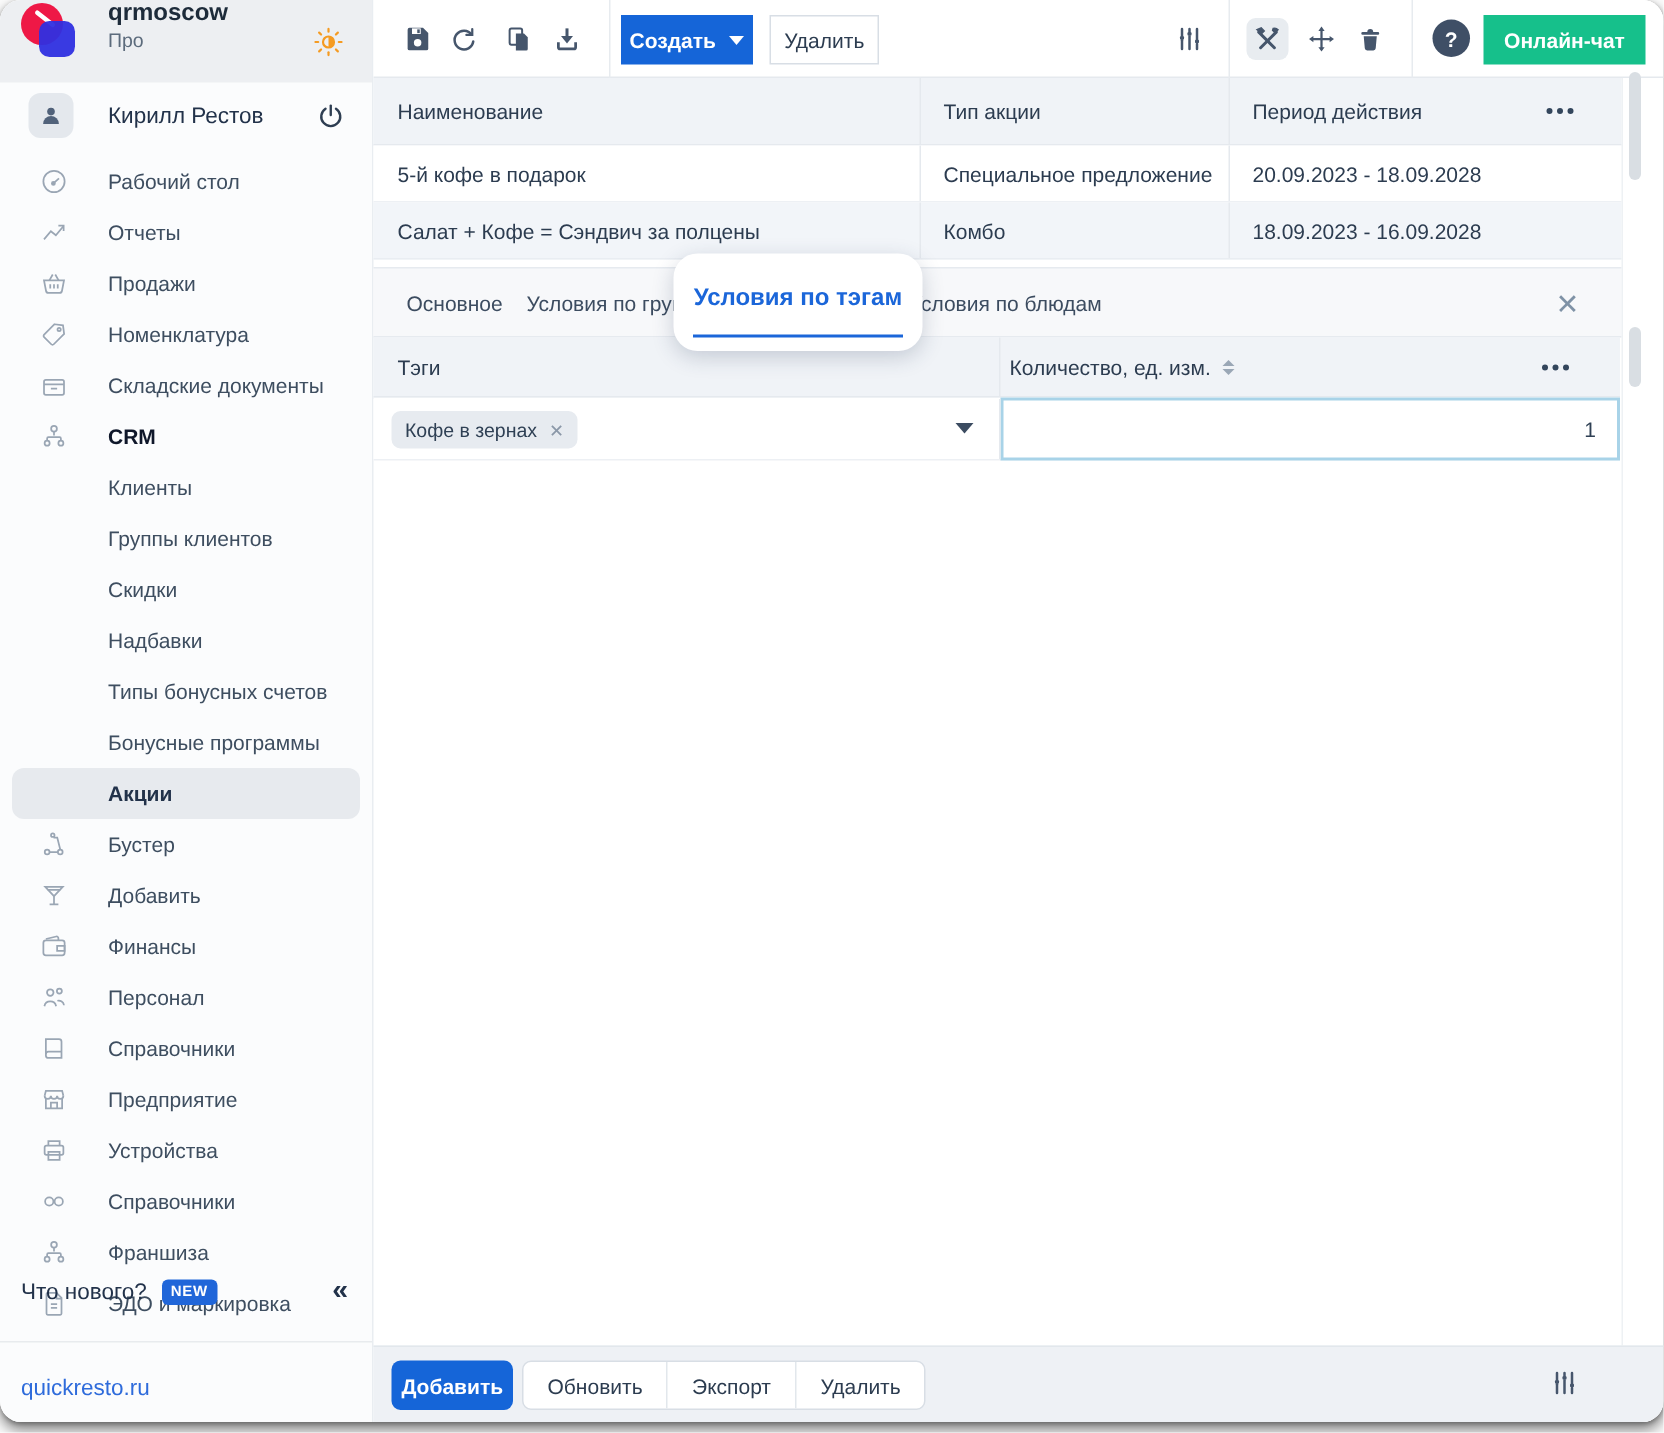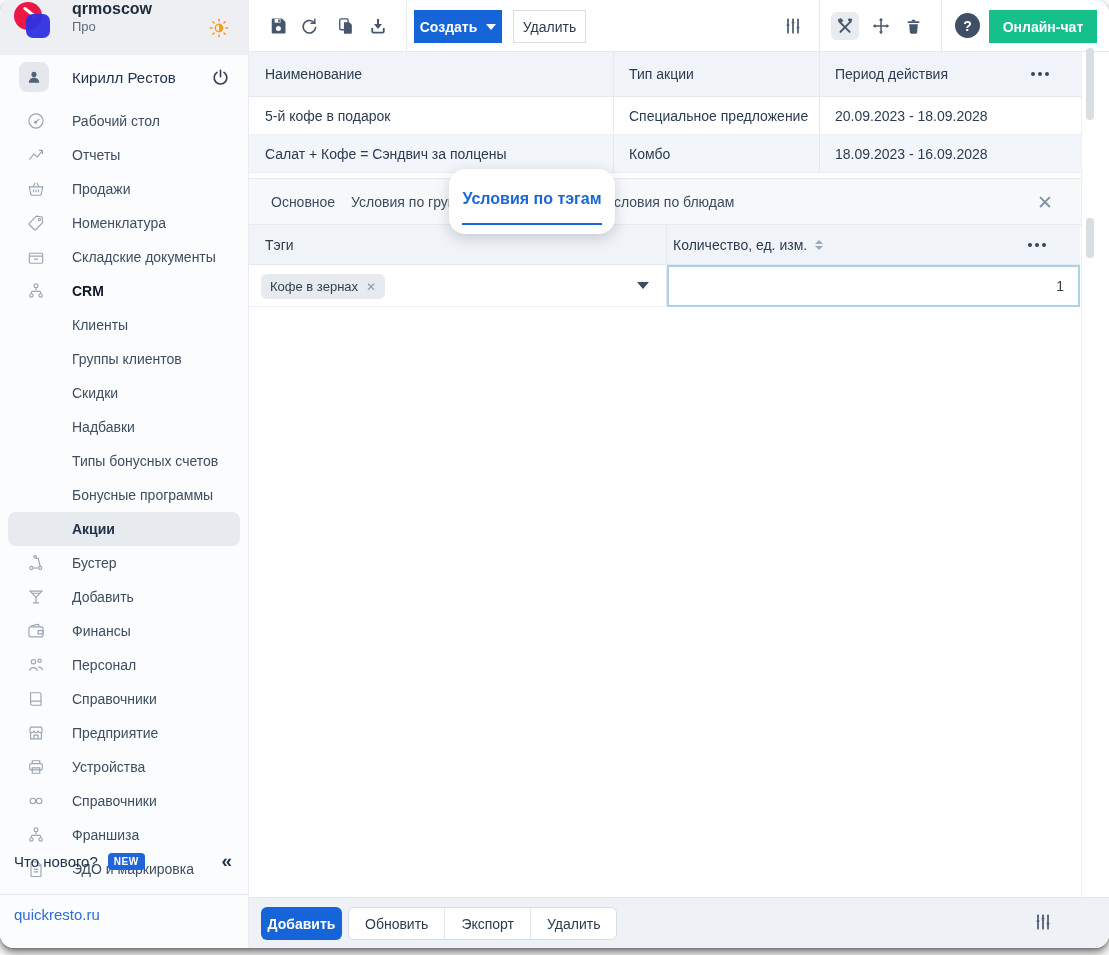--- a/index.html
+++ b/index.html
@@ -35,21 +35,21 @@
   .nav-item.child .nlabel { margin-left:72px; }
   .nav-item.selected { background:#e7eaee; border-radius:8px; margin:0 8px; }
   .nav-item.selected .nlabel { margin-left:64px; font-weight:bold; color:#22324a; }
 
   .whats-new { position:absolute; left:0; bottom:70px; width:248px; height:34px; display:flex; align-items:center; }
   .whats-new .wn-label { margin-left:14px; font-size:15px; color:#22324a; }
   .badge-new { margin-left:10px; background:#2066d9; color:#fff; font-size:10px; font-weight:bold;
                border-radius:4px; padding:3px 6px; letter-spacing:.5px; }
   .collapse { position:absolute; right:16px; font-size:19px; font-weight:bold; color:#22324a; cursor:pointer; }
   .site-row { position:absolute; left:0; bottom:14px; width:248px; height:40px; border-top:1px solid #e8ebee;
-              display:flex; align-items:center; }
+              display:flex; align-items:flex-end; }
   .site-row a { margin-left:14px; font-size:15px; color:#2e6bdb; text-decoration:none; }
 
   
   .main { position:absolute; left:248px; top:0; right:0; bottom:0; background:#fff; border-left:1px solid #e9edf1; }
 
   .toolbar { position:absolute; left:0; top:0; right:0; height:52px; background:#fff;
              border-bottom:1px solid #e5e9ee; }
   .icon-btn { position:absolute; top:12px; width:28px; height:28px; display:flex; align-items:center;
               justify-content:center; cursor:pointer; border-radius:6px; }
   .icon-btn.hl { background:#e8ecf0; }

